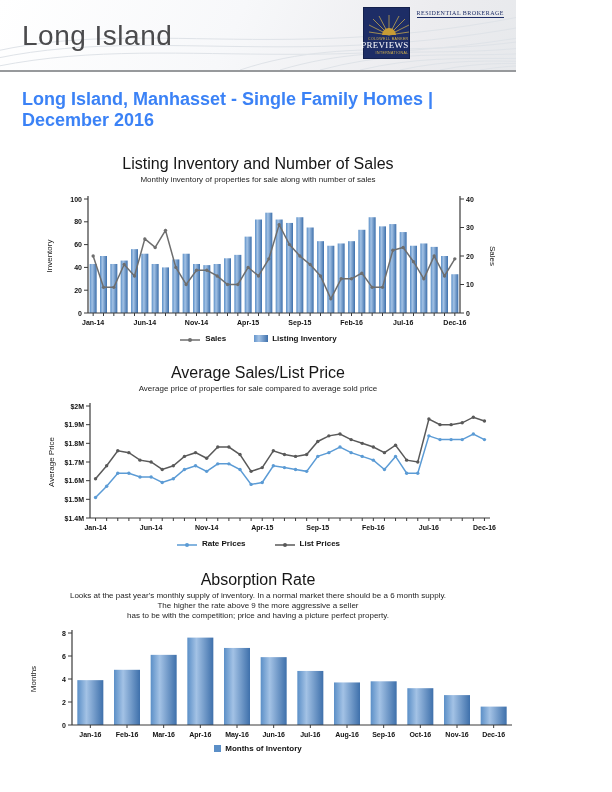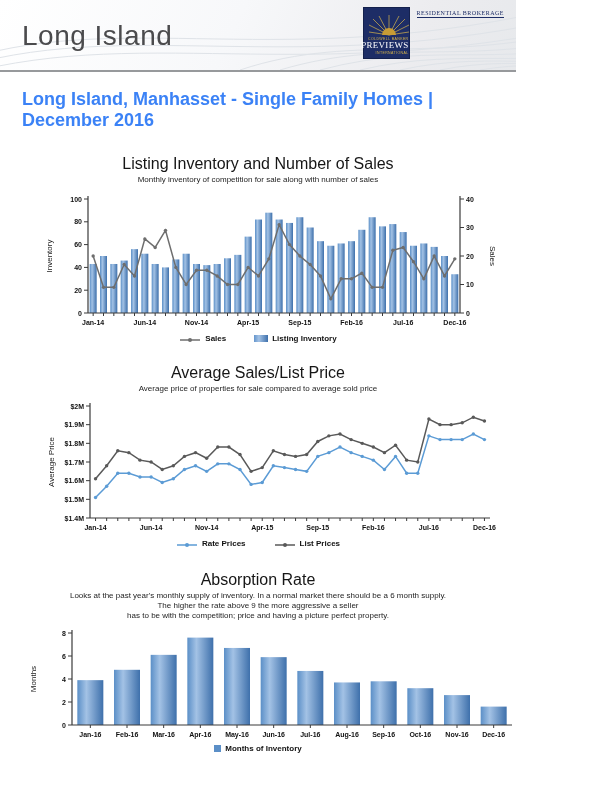--- a/index.html
+++ b/index.html
@@ -89,21 +89,21 @@
       <div class="cb-logo">
         <div class="cb-tag">RESIDENTIAL BROKERAGE</div>
       </div>
     </div>
   </header>
 
   <div class="report-title">Long Island, Manhasset - Single Family Homes | December 2016</div>
 
   <section class="chart c1">
     <h2>Listing Inventory and Number of Sales</h2>
-    <div class="sub">Monthly inventory of competition for sale along with number of sales</div>
+    <div class="sub">Monthly inventory of properties for sale along with number of sales</div>
     <svg width="560" height="142" viewBox="0 0 560 142">
         <defs>
           <linearGradient id="grad-inventory-sales" x1="0" y1="0" x2="1" y2="0">
             <stop offset="0%" stop-color="#5b8fc7"></stop>
             <stop offset="35%" stop-color="#a3c2e5"></stop>
             <stop offset="100%" stop-color="#3e70ab"></stop>
           </linearGradient>
         </defs>
         <rect x="89.66666666666667" y="74.98" width="7" height="49.019999999999996" fill="url(#grad-inventory-sales)"></rect>
         <rect x="100" y="67" width="7" height="57" fill="url(#grad-inventory-sales)"></rect>

